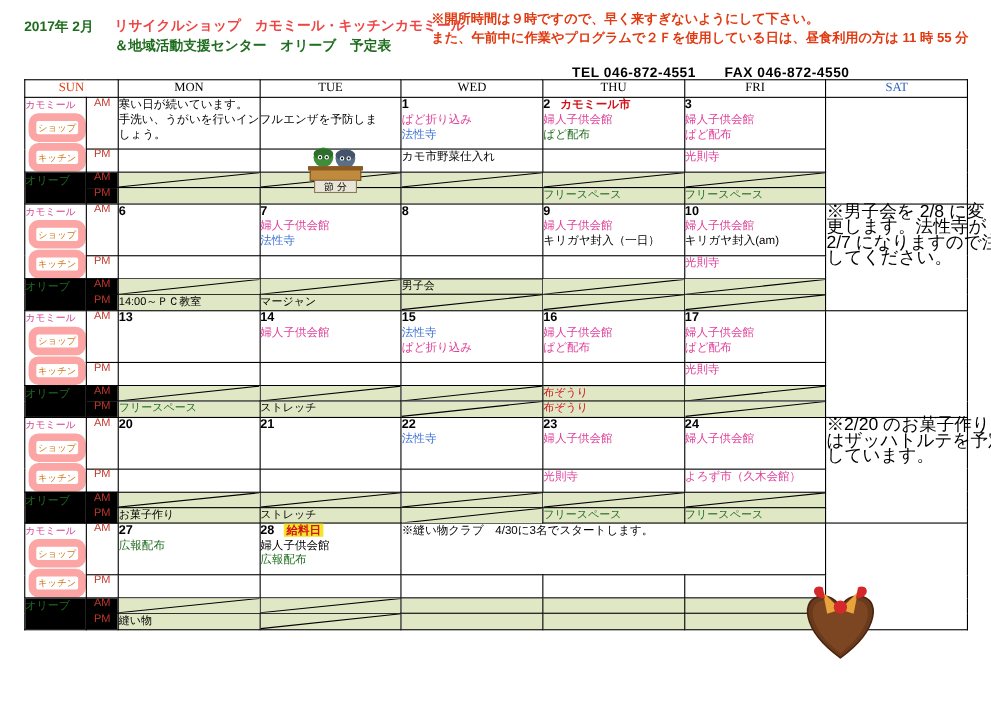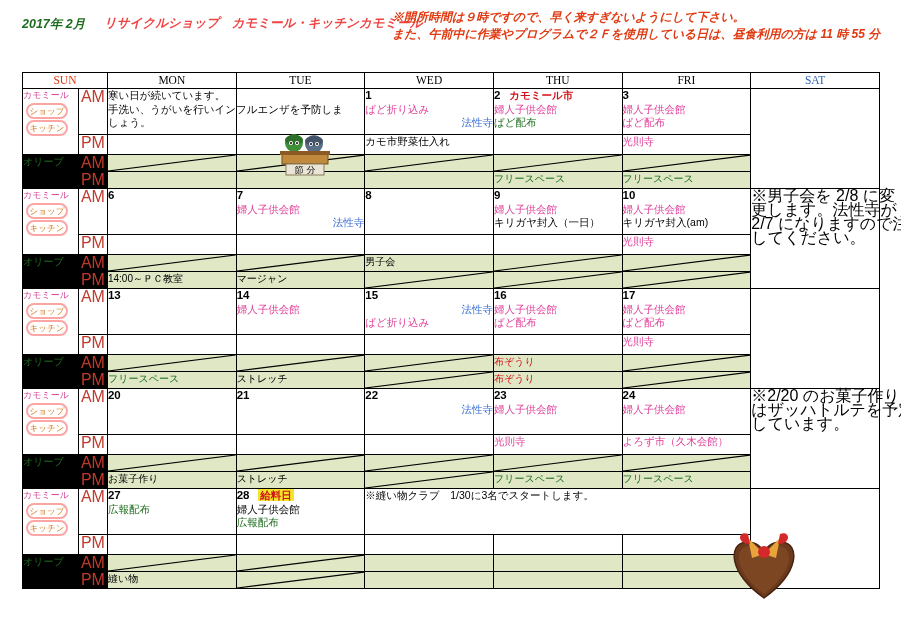--- a/index.html
+++ b/index.html
@@ -7,21 +7,21 @@
     width:901px;height:637px;
     background:#ffffff;
     font-family:"Liberation Sans", sans-serif;
     font-size:11px;
     color:#000000;
     overflow:hidden;
   }
   .page{position:relative;width:901px;height:637px;}
 
   
-  .hdr{position:absolute;left:0;top:0;width:901px;height:72px;font-style:italic;}
+  .hdr{position:absolute;left:0;top:0;width:901px;height:72px;}
   .hdr-date{position:absolute;left:22px;top:16px;font-size:12.5px;font-weight:bold;color:#1f6d1f;white-space:nowrap;}
   .hdr-title1{position:absolute;left:104px;top:15px;font-size:12.5px;font-weight:bold;color:#ef4444;white-space:nowrap;}
   .hdr-title2{position:absolute;left:104px;top:33px;font-size:12.5px;font-weight:bold;color:#1f6d1f;white-space:nowrap;}
   .notice{position:absolute;left:392px;top:9px;width:500px;color:#e03a12;font-size:12px;line-height:16.5px;font-weight:bold;}
   .notice div{white-space:nowrap;}
   .tel{position:absolute;left:520px;top:58px;font-size:12.5px;font-weight:bold;white-space:nowrap;letter-spacing:.5px;}
 
   
   .cal{position:absolute;left:22px;top:72px;width:858px;border-collapse:collapse;table-layout:fixed;}
   .cal td,.cal th{border:1px solid #000;padding:0;vertical-align:top;font-weight:normal;}
@@ -33,30 +33,30 @@
   
   col.c-lab{width:46px;}
   col.c-ap{width:24px;}
   col.c-day{width:106px;}
   col.c-sat{width:106px;}
 
   
   .lab{font-size:9px;text-align:left;padding:2px 0 0 3px;}
   .lab-k{color:#d13b8f;}
   .lab-ol{color:#1f6d1f;font-size:10px;padding-top:1px;}
-  .chip{display:block;border:2px solid #fca5a5;border-radius:9px;color:#d3761b;font-size:8.5px;
+  .chip{display:block;border:7px solid #fca5a5;border-radius:9px;color:#d3761b;font-size:8.5px;
         text-align:center;width:38px;margin:1px 0 0 3px;line-height:12px;}
-  .ap{font-size:16px;text-align:center;color:#c0392b;line-height:1;padding-top:3px;}
+  .ap{font-size:10px;text-align:center;color:#c0392b;line-height:1;padding-top:3px;}
   .ap.pm{color:#c0392b;}
 
   .cell{padding:2px 3px 0 4px;font-size:10.5px;line-height:13.5px;}
   .cell .d{font-size:11.5px;font-weight:bold;}
   .ev{display:block;white-space:nowrap;}
   .pink{color:#e0409a;}
-  .blue{color:#3b6fd4;text-align:right;}
+  .blue{color:#3b6fd4;}
   .red{color:#d1121a;font-weight:bold;}
   .green{color:#1f6d1f;}
   .black{color:#000;}
   .olive-row td{background:#dfe7c4;}
   .olive-row .lab-cell{background:#000000;}
   .ev-small{font-size:10px;}
 
   .note{font-size:16px;line-height:14px;padding:5px 5px 0 6px;color:#000;}
 
   
@@ -73,24 +73,26 @@
   .choco{position:absolute;left:718px;top:528px;width:92px;height:74px;}
 </style>
 </head>
 <body>
 
 <div class="page">
 
   <div class="hdr">
     <div class="hdr-date">2017年  2月</div>
     <div class="hdr-title1">リサイクルショップ　カモミール・キッチンカモミール</div>
+    <div class="hdr-title2">＆地域活動支援センター　オリーブ　予定表</div>
     <div class="notice">
       <div>※開所時間は９時ですので、早く来すぎないようにして下さい。</div>
       <div>また、午前中に作業やプログラムで２Ｆを使用している日は、昼食利用の方は 11 時 55 分</div>
     </div>
+    <div class="tel">TEL  046-872-4551　　FAX  046-872-4550</div>
   </div>
 
   <table class="cal">
     <colgroup>
       <col class="c-lab">
         <col class="c-ap">
       <col class="c-day">
         <col class="c-day">
         <col class="c-day">
         <col class="c-day">
@@ -460,21 +462,21 @@
         <span class="d">27</span>
         <span class="ev green">広報配布</span>
       </td>
       <td class="cell">
         <span class="d">28</span>
         <span style="background:#f4e52a;color:#d1121a;font-weight:bold;margin-left:6px;padding:0 2px;">給料日</span>
         <span class="ev black">婦人子供会館</span>
         <span class="ev green">広報配布</span>
       </td>
       <td class="cell" colspan="3">
-        <span class="ev black">※縫い物クラブ　1/30に3名でスタートします。</span>
+        <span class="ev black">※縫い物クラブ　4/30に3名でスタートします。</span>
       </td>
       <td class="cell" rowspan="4"></td>
     </tr>
     <tr class="r-pm">
       <td class="ap pm">PM</td>
       <td class="cell"></td>
       <td class="cell"></td>
       <td class="cell"></td>
       <td class="cell"></td>
       <td class="cell"></td>

